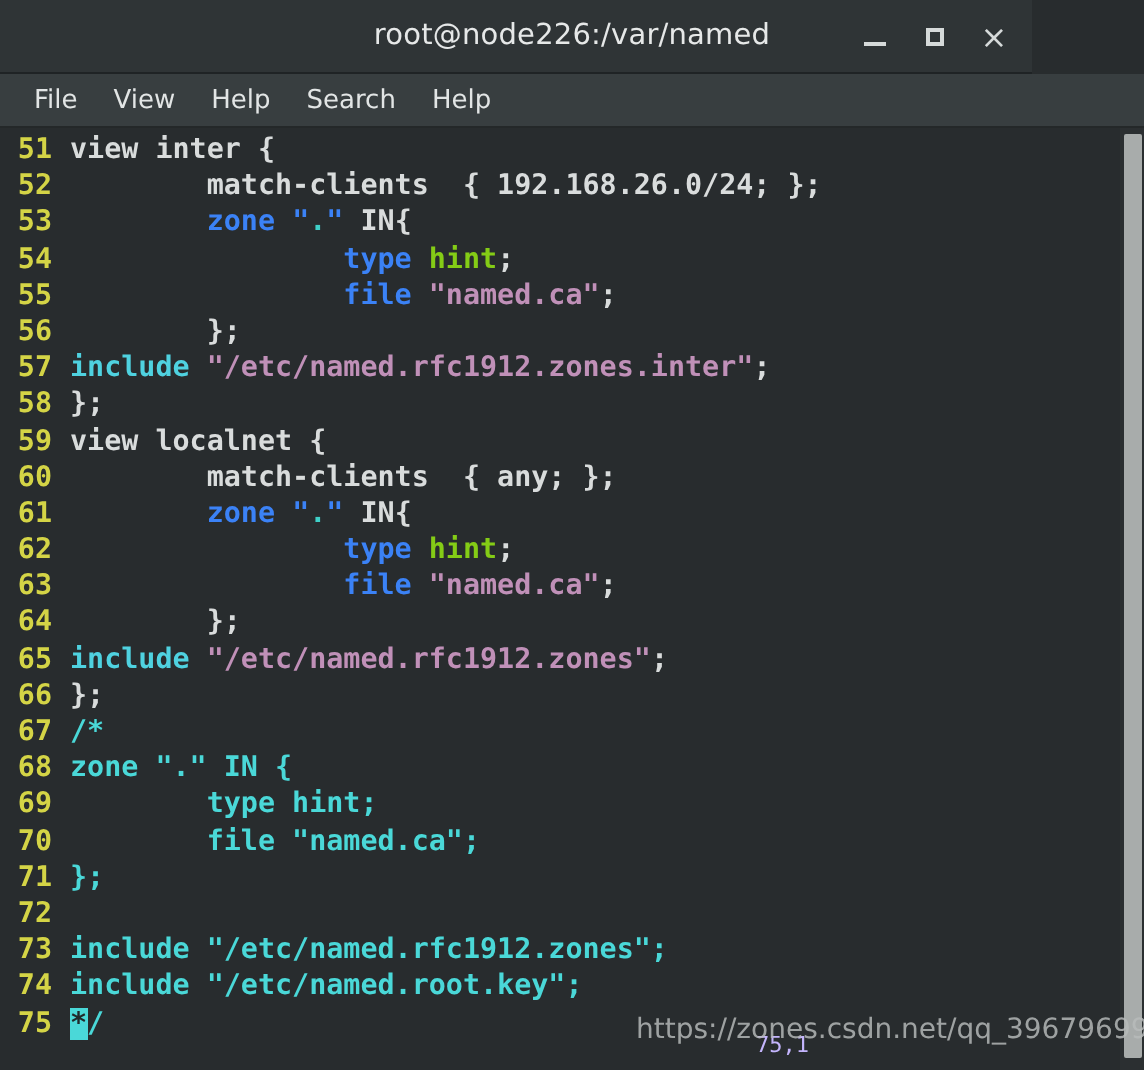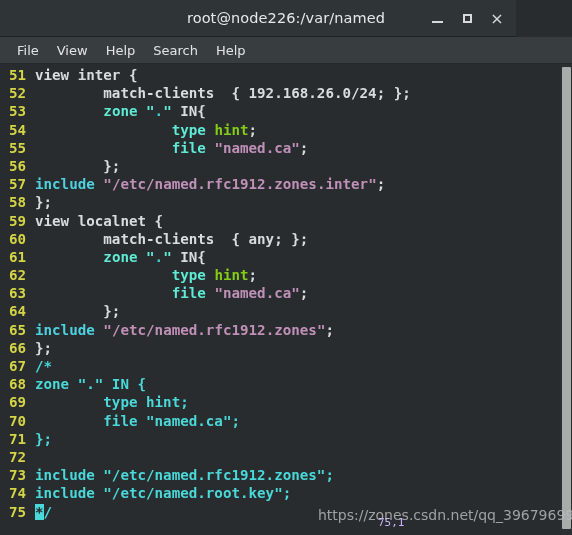--- a/index.html
+++ b/index.html
@@ -108,21 +108,21 @@
   .ln {
     display: inline-block;
     width: 26px;
     text-align: right;
     color: #d4d446;
   }
   .gap { display: inline-block; width: 9px; }
 
   
   .c-plain  { color: #d9dcdc; }
-  .c-kw     { color: #5eead4; }
+  .c-kw     { color: #3b82f6; }
   .c-inc    { color: #4fd2e0; }
   .c-str    { color: #c090b8; }
   .c-green  { color: #84cc16; }
   .c-cyan   { color: #4ad8d8; }
   .c-dot    { color: #3fd0c8; }
 
   .cursor {
     background: #4ad8d8;
     color: #21292b;
   }

